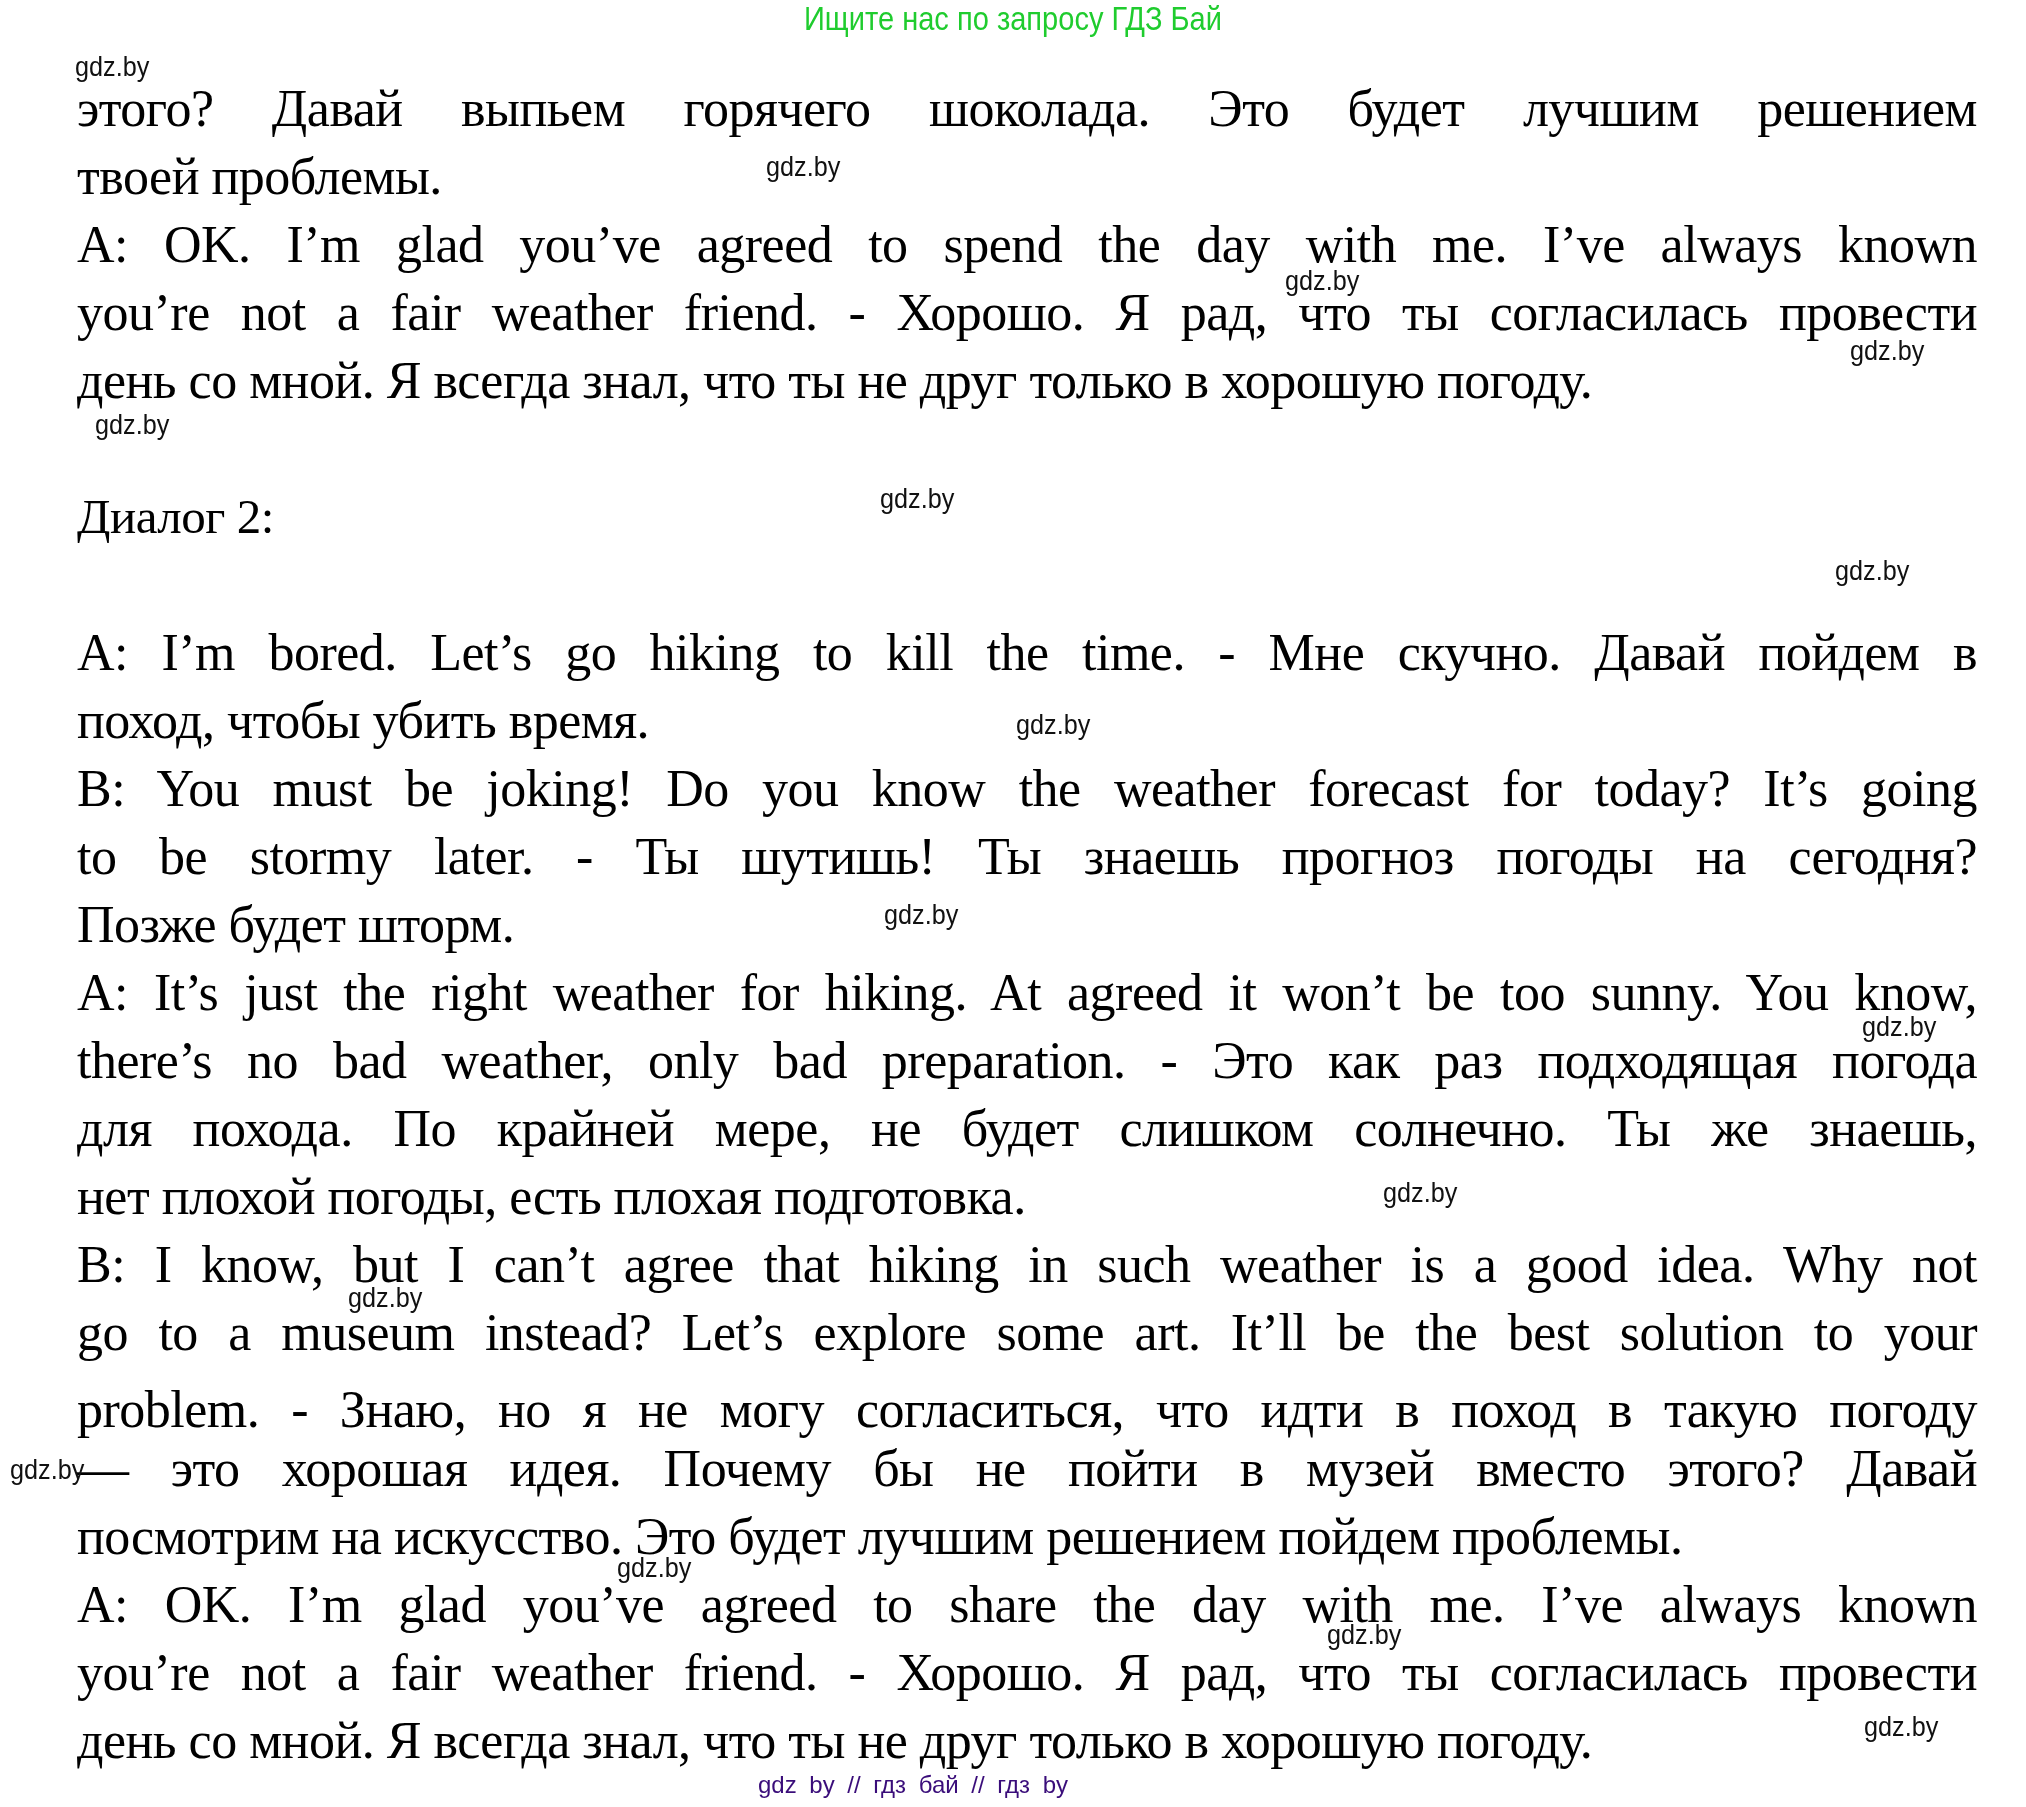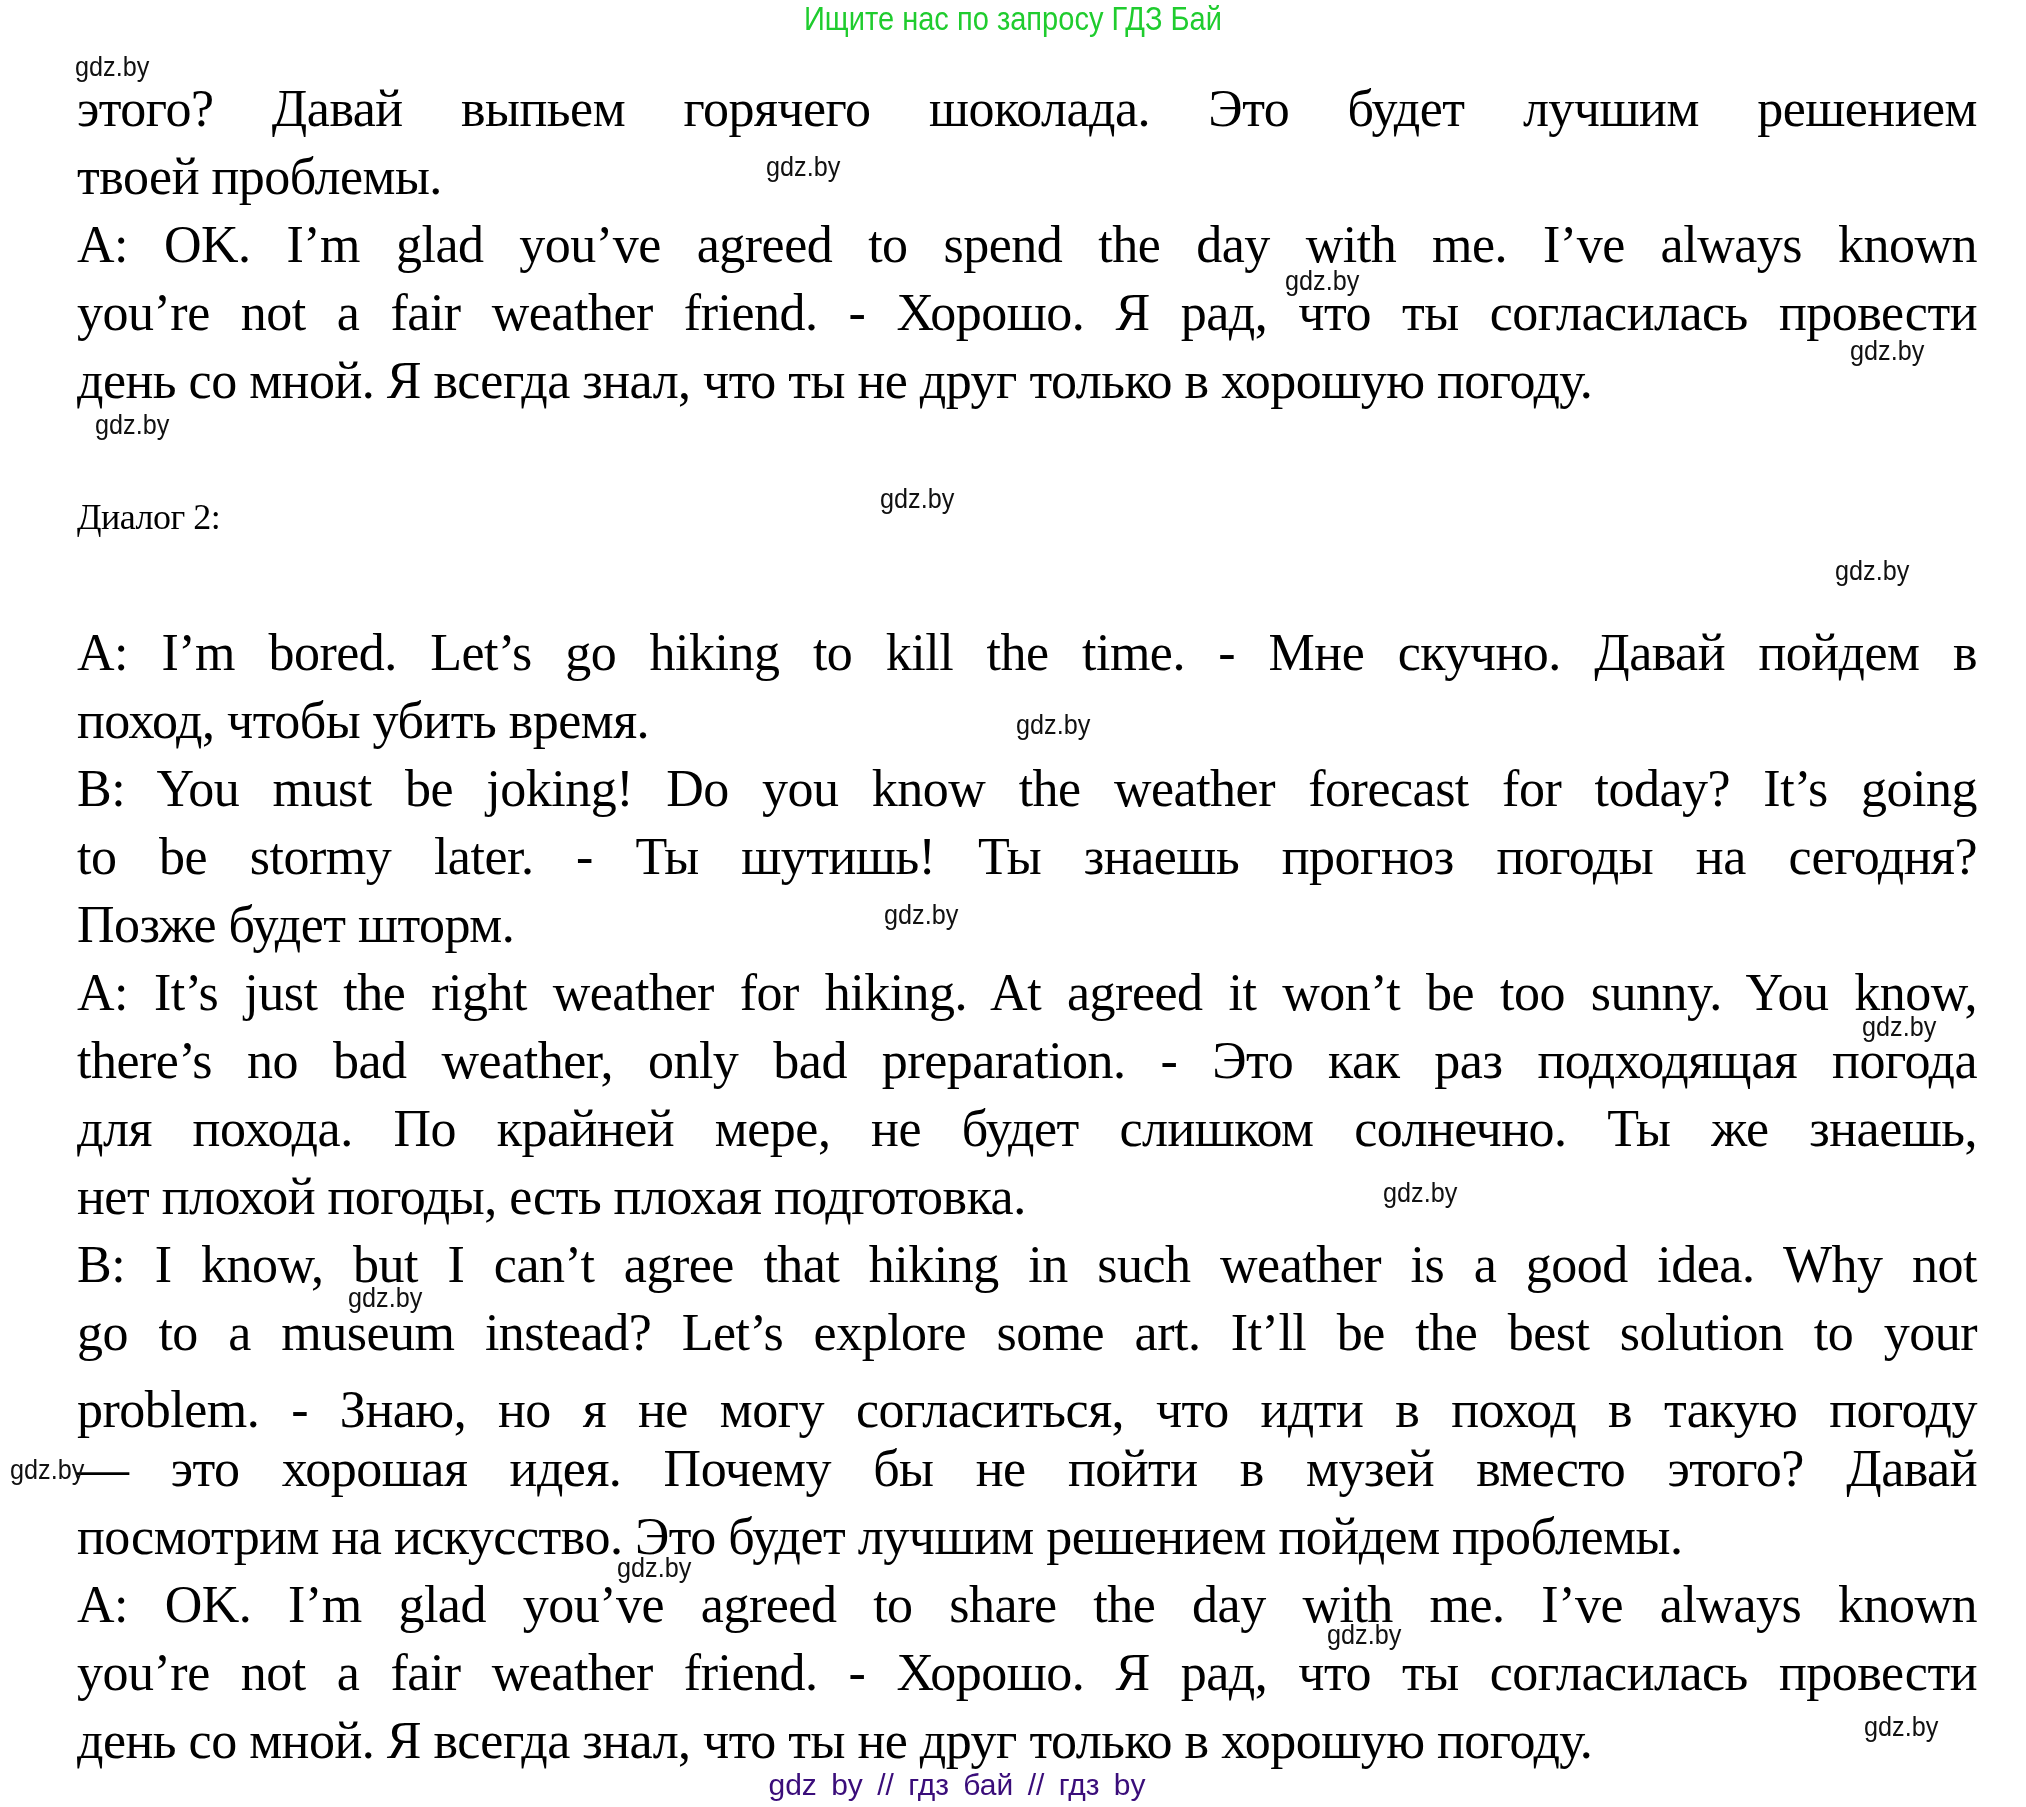--- a/index.html
+++ b/index.html
@@ -4,31 +4,31 @@
 <style>
   html, body { margin: 0; padding: 0; background: #ffffff; }
   body { width: 2026px; height: 1807px; position: relative; overflow: hidden; }
   .header {
     position: absolute; left: 0; top: 0; width: 2026px; text-align: center;
     font-family: "Liberation Sans", sans-serif; font-size: 33px; line-height: 38px;
     color: #1fcc2e; transform: scaleX(0.88); transform-origin: 50% 0;
   }
   .footer {
     position: absolute; left: 0; top: 1766px; width: 1826px; text-align: center;
-    font-family: "Liberation Sans", sans-serif; font-size: 30px; line-height: 38px;
-    color: #3a0d7a; word-spacing: 6px; margin-left: 44px;
+    font-family: "Liberation Sans", sans-serif; font-size: 24px; line-height: 38px;
+    color: #3a0d7a; word-spacing: 6px;
   }
   .line {
     position: absolute; left: 77px; width: 1900px;
     font-family: "Liberation Serif", serif; font-size: 52px; line-height: 60px;
     color: #000; white-space: nowrap; text-align: justify; text-align-last: justify;
     letter-spacing: -0.5px;
   }
   .line.nojust { text-align: right; text-align-last: left; }
-  .heading { font-size: 36px; }
+  .heading { font-size: 49px; }
   .wm {
     position: absolute; font-family: "Liberation Sans", sans-serif; font-size: 28px;
     line-height: 30px; color: #111; transform: scaleX(0.9); transform-origin: 0 0;
   }
 </style>
 </head>
 <body>
 
 <div class="header">Ищите нас по запросу ГДЗ Бай</div>
 

